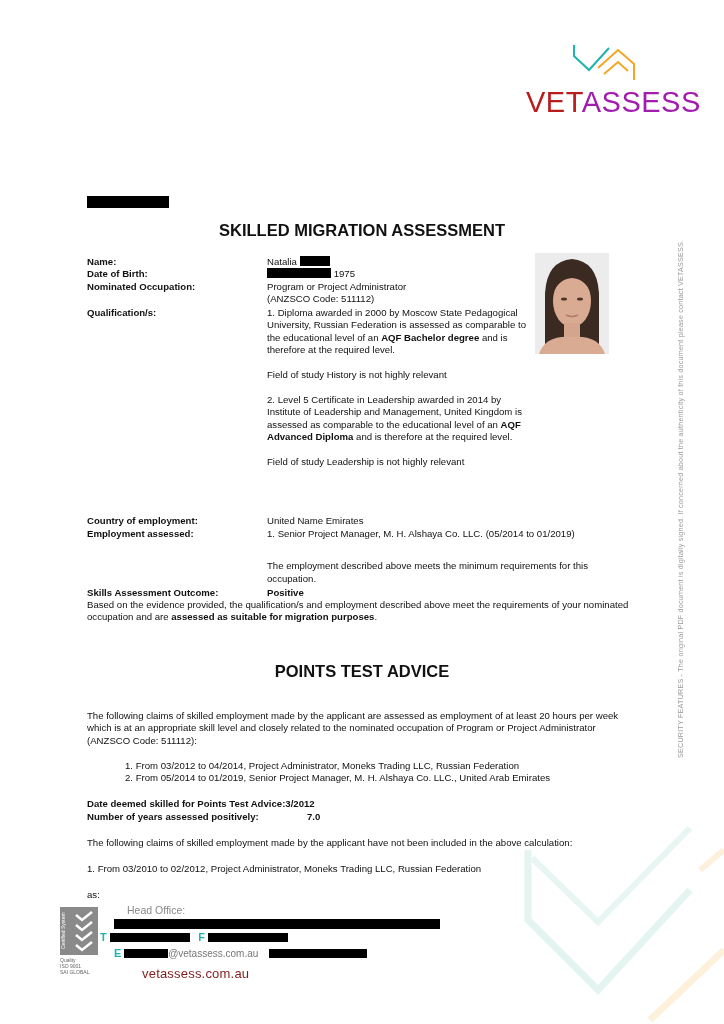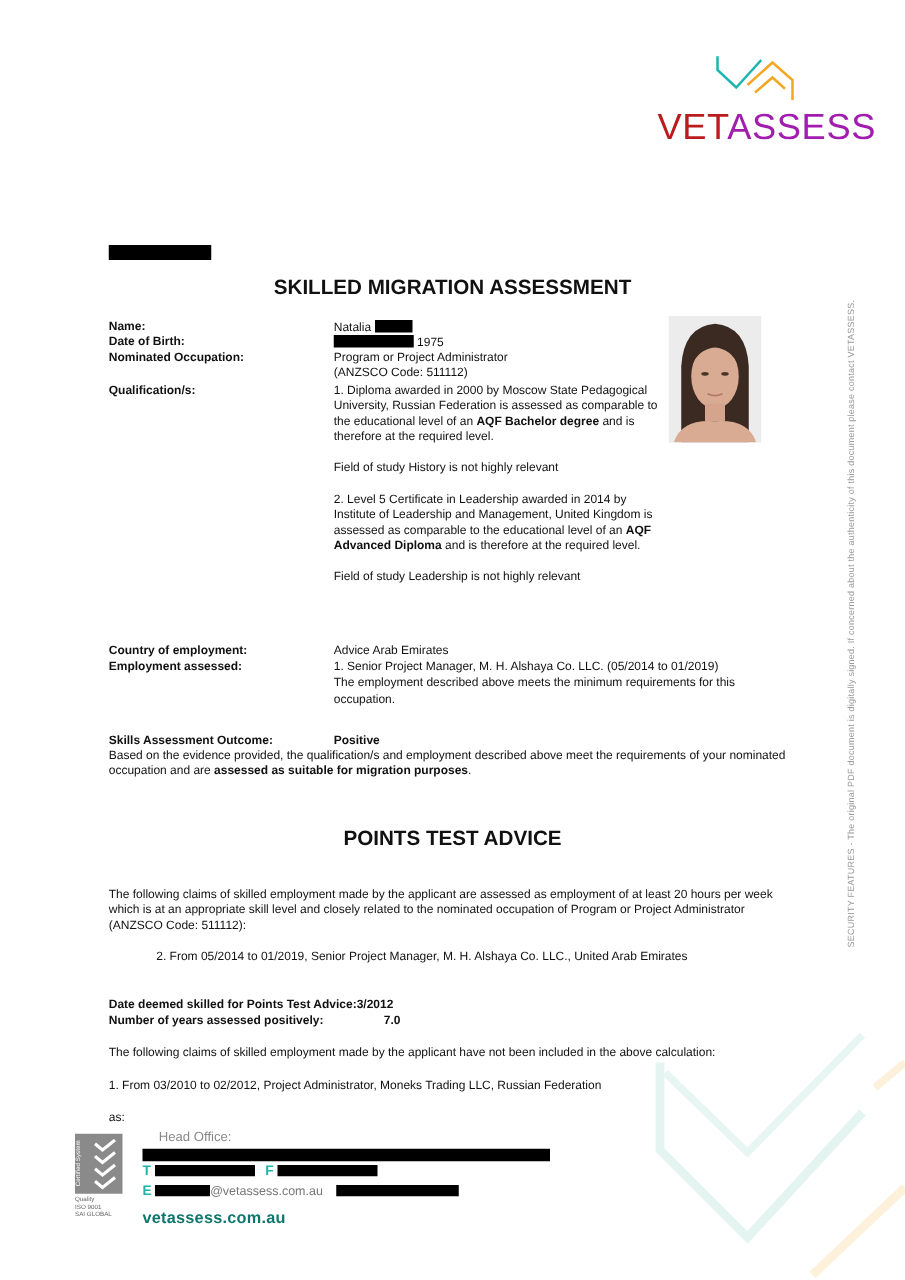--- a/index.html
+++ b/index.html
@@ -32,21 +32,21 @@
 
   .vertical {
     position: absolute; left: 676px; top: 758px;
     transform-origin: 0 0; transform: rotate(-90deg);
     white-space: nowrap; font-size: 7.2px; color: #9a9a9a; letter-spacing: 0.2px;
   }
 
   
   .foot { font-size: 10.5px; color: #888; }
   .teal-letter { color: #1db5ad; font-weight: bold; font-size: 11px; }
-  .site { color: #0f766e; font-size: 13px; font-weight: bold; letter-spacing: 0.2px; }
+  .site { color: #7f1d1d; font-size: 13px; font-weight: normal; letter-spacing: 0.2px; margin-left: 28px; }
   .iso-text { font-size: 5px; color: #666; line-height: 6px; }
 </style>
 </head>
 <body>
 
 <div class="abs logo">
   <svg width="160" height="50" viewBox="0 0 160 50" style="position:absolute;left:0;top:0">
     <polyline points="48,5 48,16 63,30 83,8" fill="none" stroke="#1db5ad" stroke-width="2"></polyline>
     <polyline points="72,28 92,10 108,24 108,40" fill="none" stroke="#f5a623" stroke-width="2"></polyline>
     <polyline points="78,34 92,22 102,31" fill="none" stroke="#f5a623" stroke-width="2"></polyline>
@@ -88,38 +88,39 @@
   <span class="lbl">Qualification/s:</span>
   <div class="val" style="width:262px">
     <div><span>1. Diploma awarded in 2000 by Moscow State Pedagogical University, Russian Federation is assessed as comparable to the educational level of an </span><b>AQF Bachelor degree</b><span> and is therefore at the required level.</span></div>
     <div style="margin-top:12.4px">Field of study History is not highly relevant</div>
     <div style="margin-top:12.4px"><span>2. Level 5 Certificate in Leadership awarded in 2014 by Institute of Leadership and Management, United Kingdom is assessed as comparable to the educational level of an </span><b>AQF Advanced Diploma</b><span> and is therefore at the required level.</span></div>
     <div style="margin-top:12.4px">Field of study Leadership is not highly relevant</div>
   </div>
 </div>
 <div class="row" style="top:515px">
   <span class="lbl">Country of employment:</span>
-  <span class="val wide">Advice Arab Emirates</span>
+  <span class="val wide">United Name Emirates</span>
 </div>
 <div class="row" style="top:528px">
   <span class="lbl">Employment assessed:</span>
   <div class="val" style="width:360px">
     <div>1. Senior Project Manager, M. H. Alshaya Co. LLC. (05/2014 to 01/2019)</div>
-    <div style="margin-top:1px">The employment described above meets the minimum requirements for this occupation.</div>
+    <div style="margin-top:20px">The employment described above meets the minimum requirements for this occupation.</div>
   </div>
 </div>
 <div class="row" style="top:587px;font-weight:bold">
   <span class="lbl">Skills Assessment Outcome:</span>
   <span class="val">Positive</span>
 </div>
 <div class="para" style="top:599px"><span>Based on the evidence provided, the qualification/s and employment described above meet the requirements of your nominated occupation and are </span><b>assessed as suitable for migration purposes</b><span>.</span></div>
 
 <div class="h1" style="top:662px">POINTS TEST ADVICE</div>
 <div class="para" style="top:710px">The following claims of skilled employment made by the applicant are assessed as employment of at least 20 hours per week which is at an appropriate skill level and closely related to the nominated occupation of Program or Project Administrator (ANZSCO Code: 511112):</div>
 <div class="para" style="top:760px;left:125px;width:520px">
+  <div>1. From 03/2012 to 04/2014, Project Administrator, Moneks Trading LLC, Russian Federation</div>
   <div>2. From 05/2014 to 01/2019, Senior Project Manager, M. H. Alshaya Co. LLC., United Arab Emirates</div>
 </div>
 <div class="para" style="top:798px;font-weight:bold"><span>Date deemed skilled for Points Test Advice:</span><span>3/2012</span></div>
 <div class="para" style="top:811px;font-weight:bold"><span>Number of years assessed positively:</span><span style="position:absolute;left:220px">7.0</span></div>
 <div class="para" style="top:837px">The following claims of skilled employment made by the applicant have not been included in the above calculation:</div>
 <div class="para" style="top:863px">1. From 03/2010 to 02/2012, Project Administrator, Moneks Trading LLC, Russian Federation</div>
 <div class="para" style="top:889px">as:</div>
 
 <svg class="abs" style="left:510px;top:810px" width="214" height="214" viewBox="0 0 214 214">
   <polyline points="18,40 18,110 88,180 180,80" fill="none" stroke="#e3f4f1" stroke-width="7"></polyline>
@@ -142,21 +143,21 @@
   </div>
   <div class="iso-text" style="position:absolute;top:50px;left:0">
     <div>Quality</div>
     <div>ISO 9001</div>
     <div>SAI GLOBAL</div>
   </div>
 </div>
 
 <div class="abs foot" style="left:127px;top:904px">Head Office:</div>
 <div class="redact" style="left:114px;top:919px;width:326px;height:10px"></div>
-<div class="abs" style="left:114px;top:931px;font-size:10px">
+<div class="abs" style="left:100px;top:931px;font-size:10px">
   <span class="teal-letter">T</span>
   <span style="display:inline-block;width:80px;height:9px;background:#000;vertical-align:-1px"></span>
   <span class="teal-letter" style="margin-left:6px">F</span>
   <span style="display:inline-block;width:80px;height:9px;background:#000;vertical-align:-1px"></span>
 </div>
 <div class="abs" style="left:114px;top:947px;font-size:10px;color:#777">
   <span class="teal-letter">E</span>
   <span style="display:inline-block;width:44px;height:9px;background:#000;vertical-align:-1px"></span><span>@vetassess.com.au</span>
   <span style="display:inline-block;width:98px;height:9px;background:#000;vertical-align:-1px;margin-left:8px"></span>
 </div>

